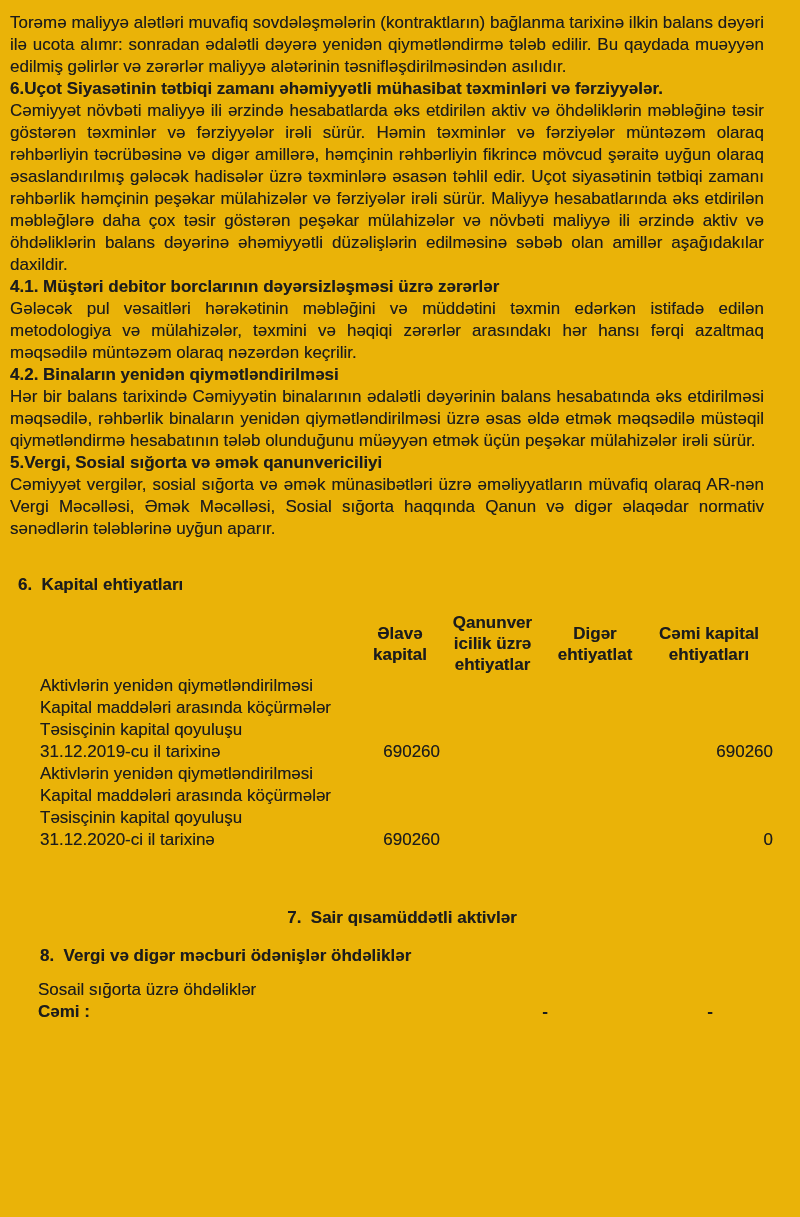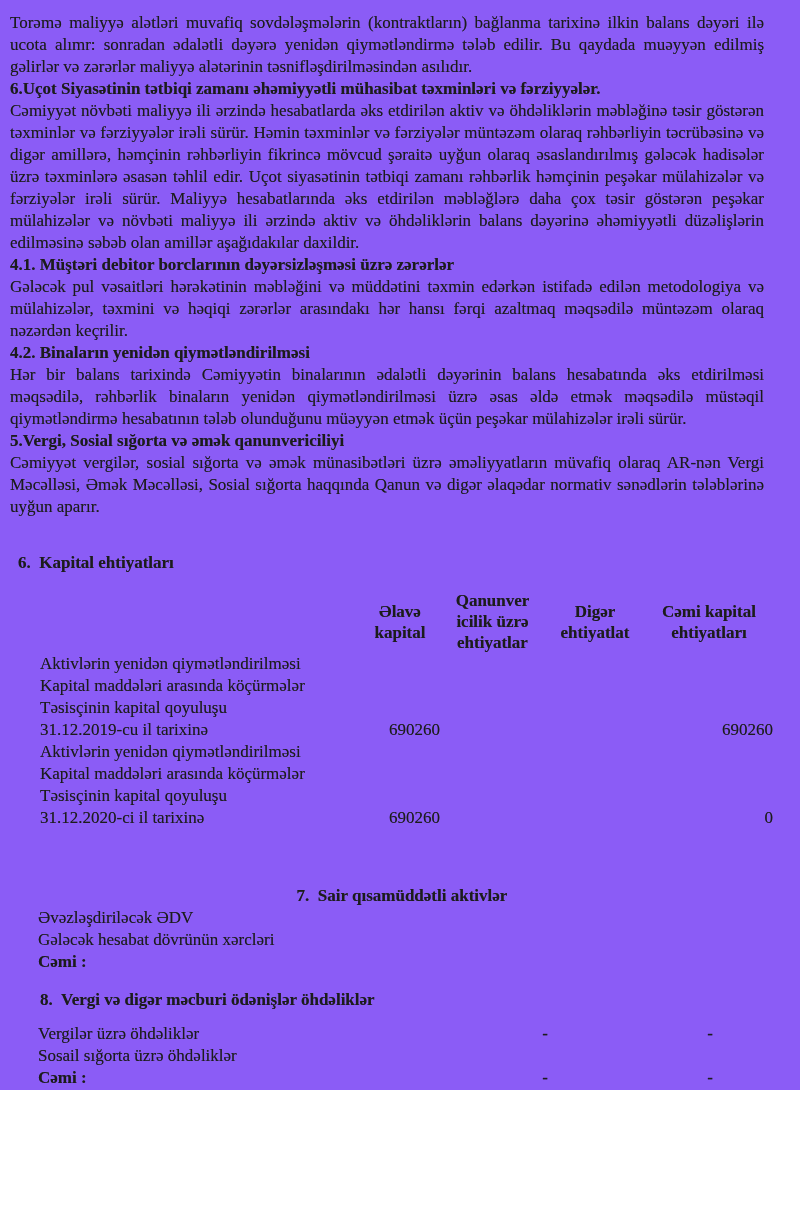--- a/index.html
+++ b/index.html
@@ -1,22 +1,22 @@
 <!DOCTYPE html>
 <html><head>
 <meta charset="utf-8">
 <style>
   html, body { margin: 0; padding: 0; background: #ffffff; }
   * { box-sizing: border-box; }
 
   .page {
     width: 800px;
-    height: 1090px;
-    background: #8b5cf6;
-    font-family: Liberation Serif, serif;
+    height: 1217px;
+    background: #eab308;
+    font-family: Liberation Sans, sans-serif;
     color: #1c1c1c;
     position: relative;
     overflow: hidden;
     text-shadow: 0 0 0.5px rgba(40,40,40,0.55);
   }
 
   .flow { padding: 12px 36px 0 10px; }
 
   p { margin: 0; }
 
@@ -174,40 +174,30 @@
           <td class="lbl">31.12.2020-ci il tarixinə</td>
           <td class="num">690260</td>
           <td class="num"></td>
           <td class="num"></td>
           <td class="num">0</td>
         </tr>
       </tbody>
     </table>
 
     <p class="heading sec7-heading">7.  Sair qısamüddətli aktivlər</p>
-    <div class="plain-rows">
-      <p>Əvəzləşdiriləcək ƏDV</p>
-      <p>Gələcək hesabat dövrünün xərcləri</p>
-      <p class="bold">Cəmi :</p>
-    </div>
 
     <p class="heading sec8-heading">8.  Vergi və digər məcburi ödənişlər öhdəliklər</p>
     <table class="liab-table">
       <colgroup>
         <col class="l-label">
           <col class="l1">
           <col class="l2">
       </colgroup>
       <tbody>
         <tr>
-          <td class="lbl">Vergilər üzrə öhdəliklər</td>
-          <td class="val">-</td>
-          <td class="val">-</td>
-        </tr>
-        <tr>
           <td class="lbl">Sosail sığorta üzrə öhdəliklər</td>
           <td class="val"></td>
           <td class="val"></td>
         </tr>
         <tr>
           <td class="lbl bold">Cəmi :</td>
           <td class="val">-</td>
           <td class="val">-</td>
         </tr>
       </tbody>

